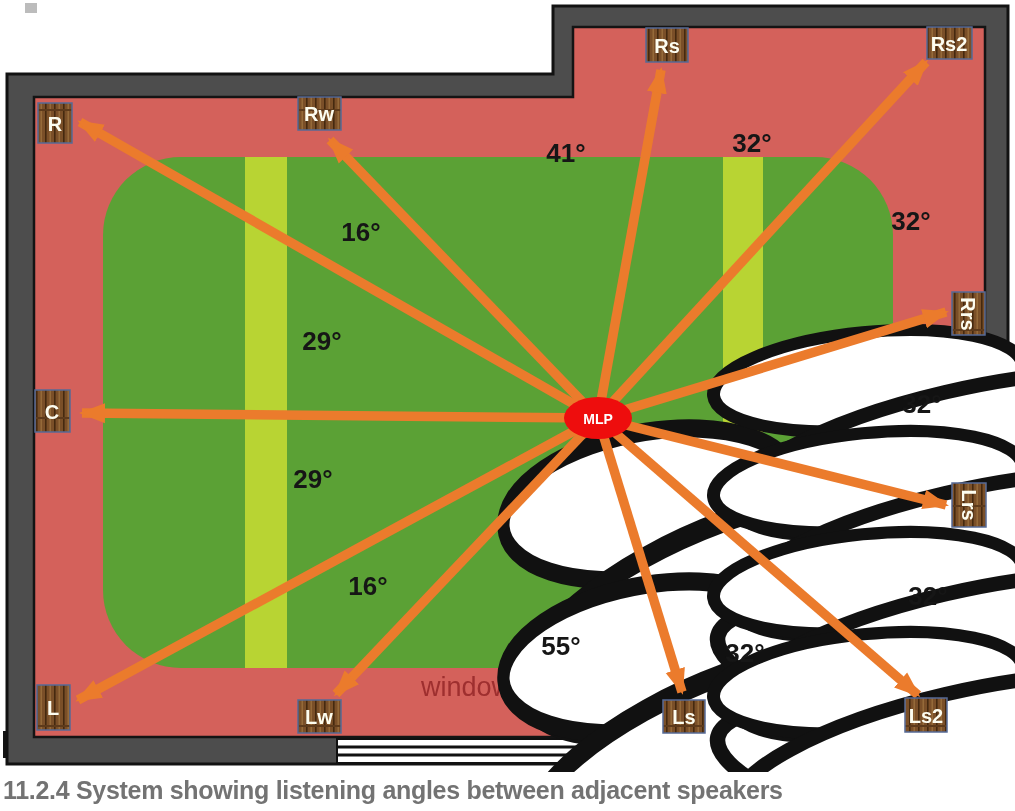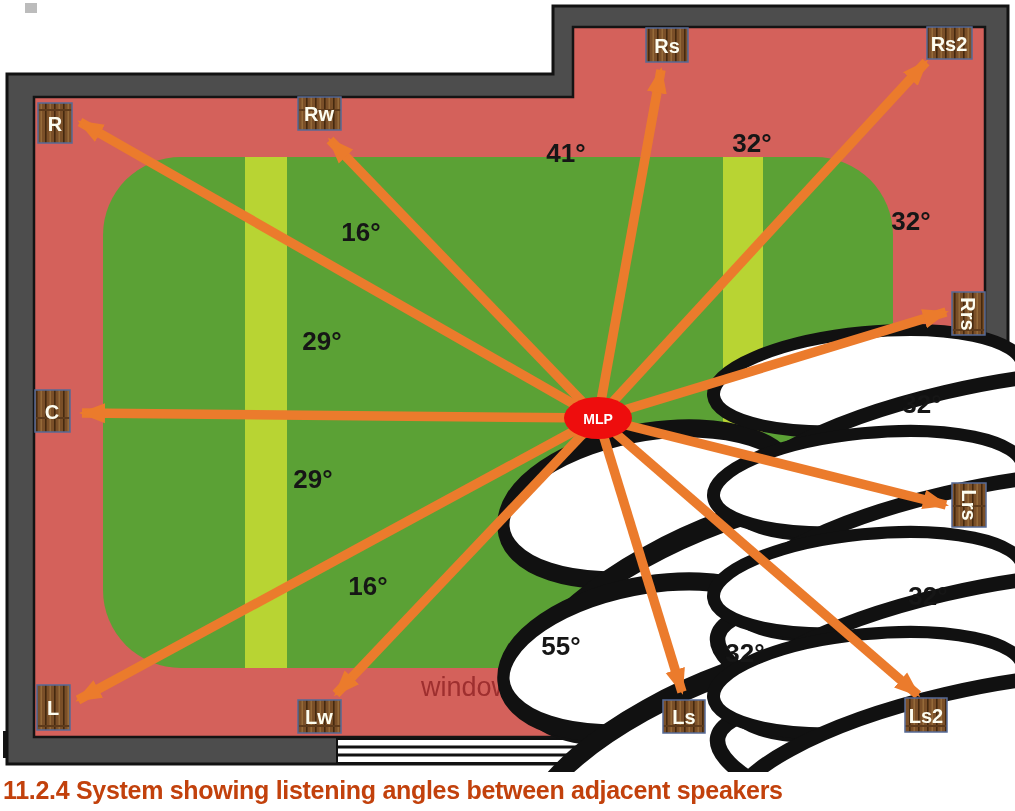--- a/index.html
+++ b/index.html
@@ -1,21 +1,21 @@
 <!DOCTYPE html>
 <html><head>
 <meta charset="utf-8">
 <style>
   html,body{margin:0;padding:0;background:#ffffff;}
   .stage{position:relative;width:1015px;height:811px;background:#ffffff;
          font-family:"Liberation Sans",sans-serif;overflow:hidden;}
   .plan{position:absolute;left:0;top:0;}
   .caption{position:absolute;left:3px;top:776px;width:1000px;
            font-family:"Liberation Sans",sans-serif;
-           font-size:25px;font-weight:700;letter-spacing:-0.3px;color:#c2410c;}
+           font-size:25px;font-weight:700;letter-spacing:-0.3px;color:#737373;}
   svg text{font-family:"Liberation Sans","DejaVu Sans",sans-serif;}
   .angle{font-size:26px;font-weight:700;fill:#161616;}
   .roomlabel{font-size:27px;fill:#9e2f2f;}
   .spk-label{font-size:20px;font-weight:700;fill:#fdfdf0;}
   .arrow{stroke:#eb7b2c;stroke-width:9.5;fill:none;}
 </style>
 </head>
 <body>
 
 <div class="stage">

